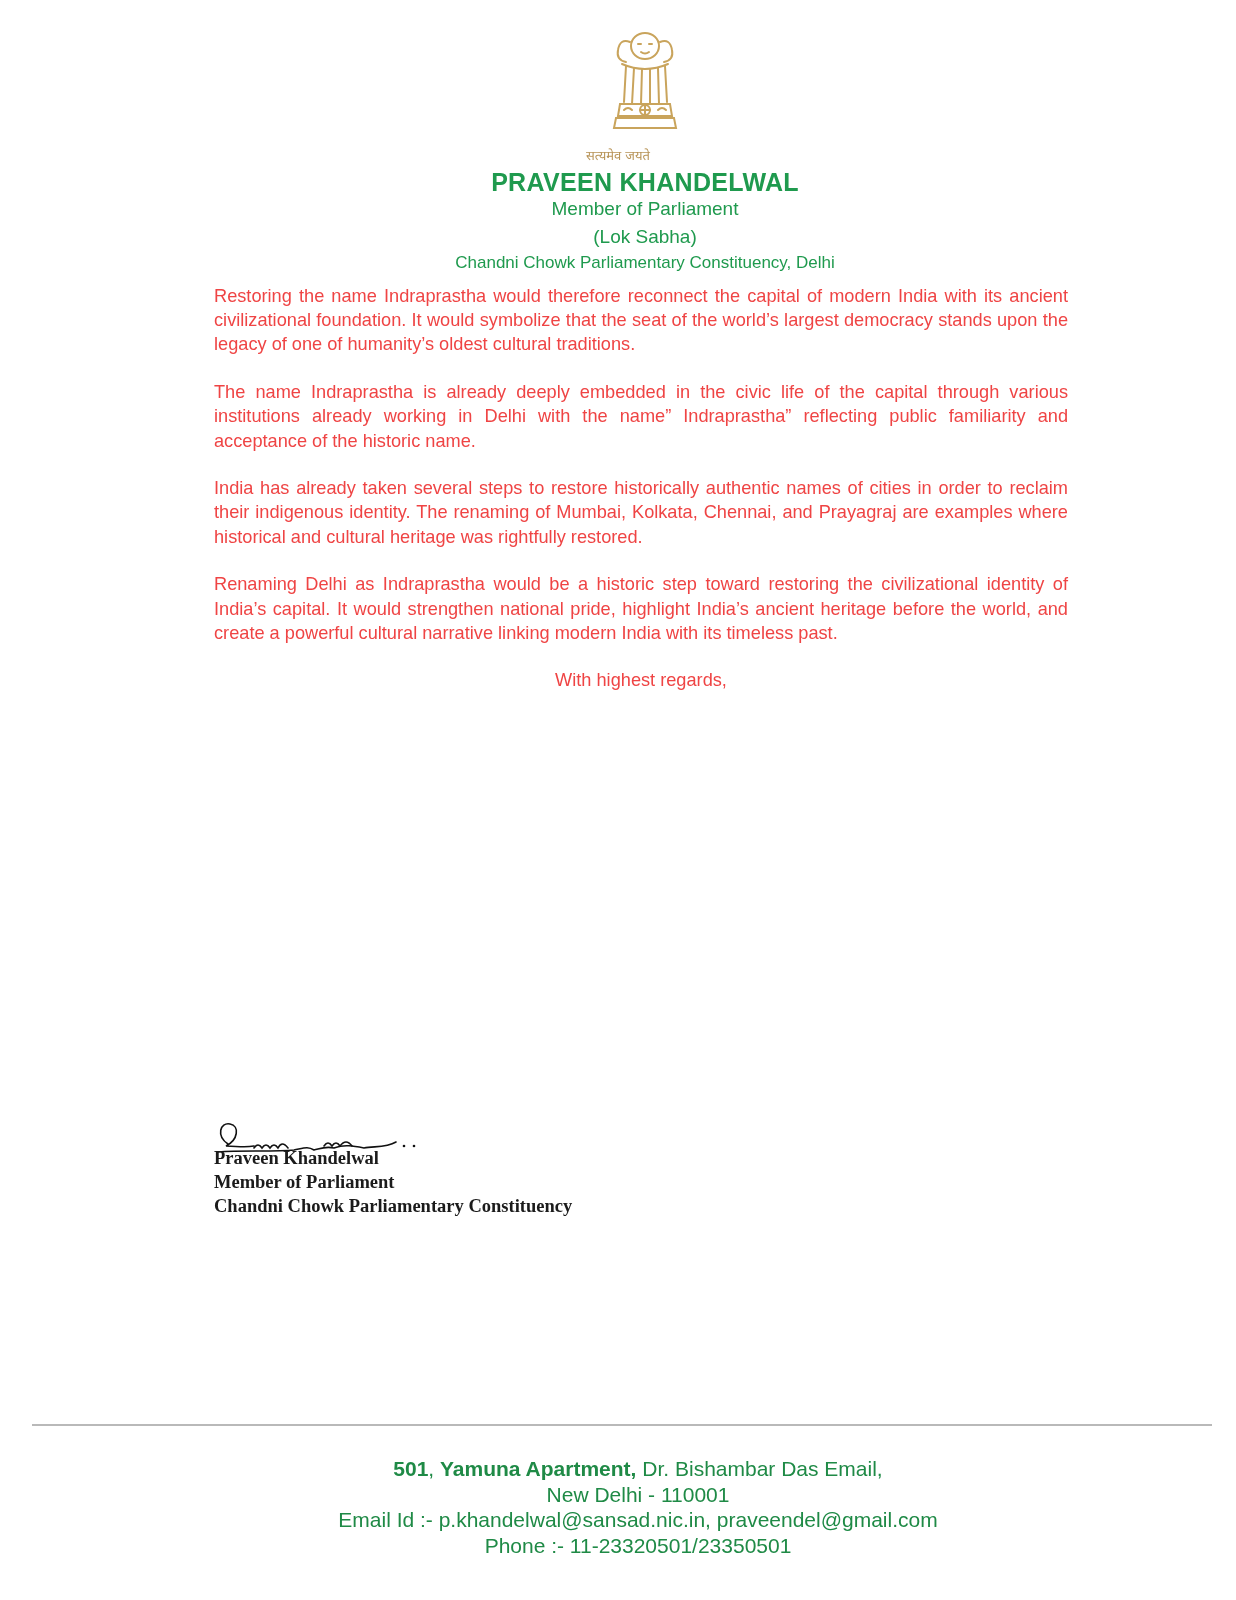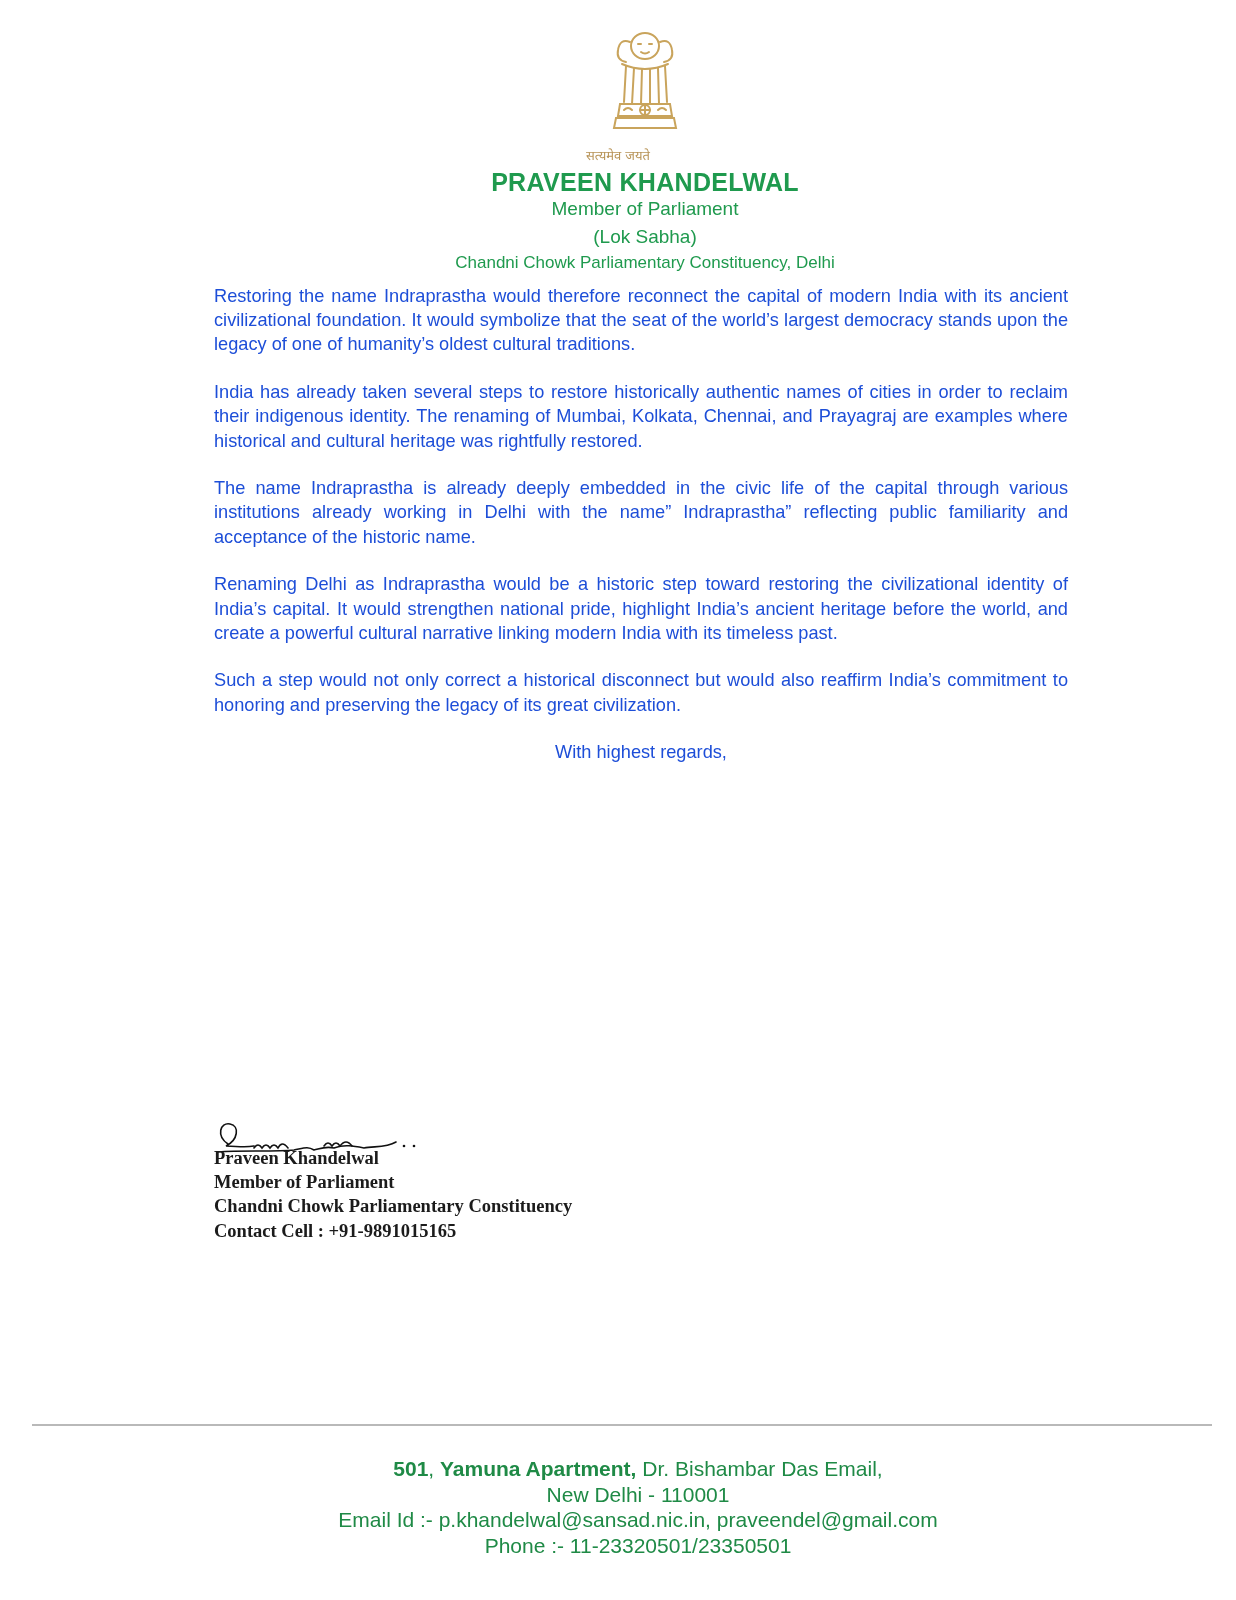--- a/index.html
+++ b/index.html
@@ -4,21 +4,21 @@
 <style>
   html, body { margin:0; padding:0; background:#ffffff; }
   body { width:1236px; height:1600px; position:relative; overflow:hidden; font-family:"Liberation Sans", sans-serif; }
   .emblem { position:absolute; left:600px; top:24px; width:90px; height:120px; }
   .motto { position:absolute; left:0; width:1236px; top:146px; text-align:center; font-family:"DejaVu Serif", serif; font-size:13px; color:#b89458; }
   .hdr { position:absolute; left:0; width:1290px; text-align:center; color:#1f9a4e; }
   .hdr-name { top:168px; font-size:25px; font-weight:bold; letter-spacing:0.3px; }
   .hdr-role { top:198px; font-size:19px; }
   .hdr-house { top:226px; font-size:19px; }
   .hdr-const { top:253px; font-size:17px; }
-  .body { position:absolute; left:214px; width:854px; top:284px; font-size:18.2px; line-height:24.2px; color:#1d4ed8; }
+  .body { position:absolute; left:214px; width:854px; top:284px; font-size:18.2px; line-height:24.2px; color:#ef4444; }
   .body p { margin:0 0 23.5px 0; text-align:justify; }
   .body p.last { text-align:center; }
   .closing { margin:0; }
   .sig { position:absolute; left:214px; top:1122px; width:210px; height:38px; }
   .signblock { position:absolute; left:214px; top:1146px; font-family:"Liberation Serif", serif; font-weight:bold; font-size:18.5px; line-height:24.2px; color:#1b1b1b; }
   .divider { position:absolute; left:32px; top:1424px; width:1180px; height:2px; background:#b9b9b9; }
   .footer { position:absolute; left:0; width:1276px; top:1456px; text-align:center; color:#1f8a46; font-size:21px; line-height:25.5px; }
   .footer b { font-weight:bold;margin-top:9px; }
 </style>
 </head>
@@ -41,43 +41,41 @@
 </svg>
 <div class="motto">सत्यमेव जयते</div>
 
 <div class="hdr hdr-name">PRAVEEN KHANDELWAL</div>
 <div class="hdr hdr-role">Member of Parliament</div>
 <div class="hdr hdr-house">(Lok Sabha)</div>
 <div class="hdr hdr-const">Chandni Chowk Parliamentary Constituency, Delhi</div>
 
 <div class="body">
   <p>Restoring the name Indraprastha would therefore reconnect the capital of modern India with its ancient civilizational foundation. It would symbolize that the seat of the world’s largest democracy stands upon the legacy of one of humanity’s oldest cultural traditions.</p>
+  <p>The name Indraprastha is already deeply embedded in the civic life of the capital through various institutions already working in Delhi with the name” Indraprastha” reflecting public familiarity and acceptance of the historic name.</p>
   <p>India has already taken several steps to restore historically authentic names of cities in order to reclaim their indigenous identity. The renaming of Mumbai, Kolkata, Chennai, and Prayagraj are examples where historical and cultural heritage was rightfully restored.</p>
-  <p>The name Indraprastha is already deeply embedded in the civic life of the capital through various institutions already working in Delhi with the name” Indraprastha” reflecting public familiarity and acceptance of the historic name.</p>
   <p>Renaming Delhi as Indraprastha would be a historic step toward restoring the civilizational identity of India’s capital. It would strengthen national pride, highlight India’s ancient heritage before the world, and create a powerful cultural narrative linking modern India with its timeless past.</p>
-  <p>Such a step would not only correct a historical disconnect but would also reaffirm India’s commitment to honoring and preserving the legacy of its great civilization.</p>
   <p class="last">With highest regards,</p>
 </div>
 
 <svg class="sig" viewBox="0 0 210 38">
   <g fill="none" stroke="#111" stroke-width="1.6" stroke-linecap="round">
     <path d="M14 22 C2 14 6 0 16 2 C26 4 24 18 12 24 C22 24 30 26 40 24"></path>
     <path d="M4 30 C30 28 60 30 80 28 C90 26 94 24 100 28 C108 26 112 24 120 26 C130 22 140 24 150 26 C160 24 172 26 182 20"></path>
     <path d="M40 26 q4 -6 8 0 q4 -6 8 0 q4 -6 8 0 q4 -8 10 0"></path>
     <path d="M110 24 q4 -6 8 0 q4 -6 8 0 q6 -8 12 0"></path>
   </g>
   <circle cx="190" cy="24" r="1.3" fill="#111"></circle>
   <circle cx="200" cy="24" r="1.3" fill="#111"></circle>
 </svg>
 
 <div class="signblock">
   <div>Praveen Khandelwal</div>
   <div>Member of Parliament</div>
   <div>Chandni Chowk Parliamentary Constituency</div>
-  <div>Contact Cell : +91-9891015165</div>
 </div>
 
 <div class="divider"></div>
 <div class="footer">
   <div><b>501</b><span>, </span><b>Yamuna Apartment,</b><span> Dr. Bishambar Das Email,</span></div>
   <div>New Delhi - 110001</div>
   <div>Email Id :- p.khandelwal@sansad.nic.in, praveendel@gmail.com</div>
   <div>Phone :- 11-23320501/23350501</div>
 </div>
 

